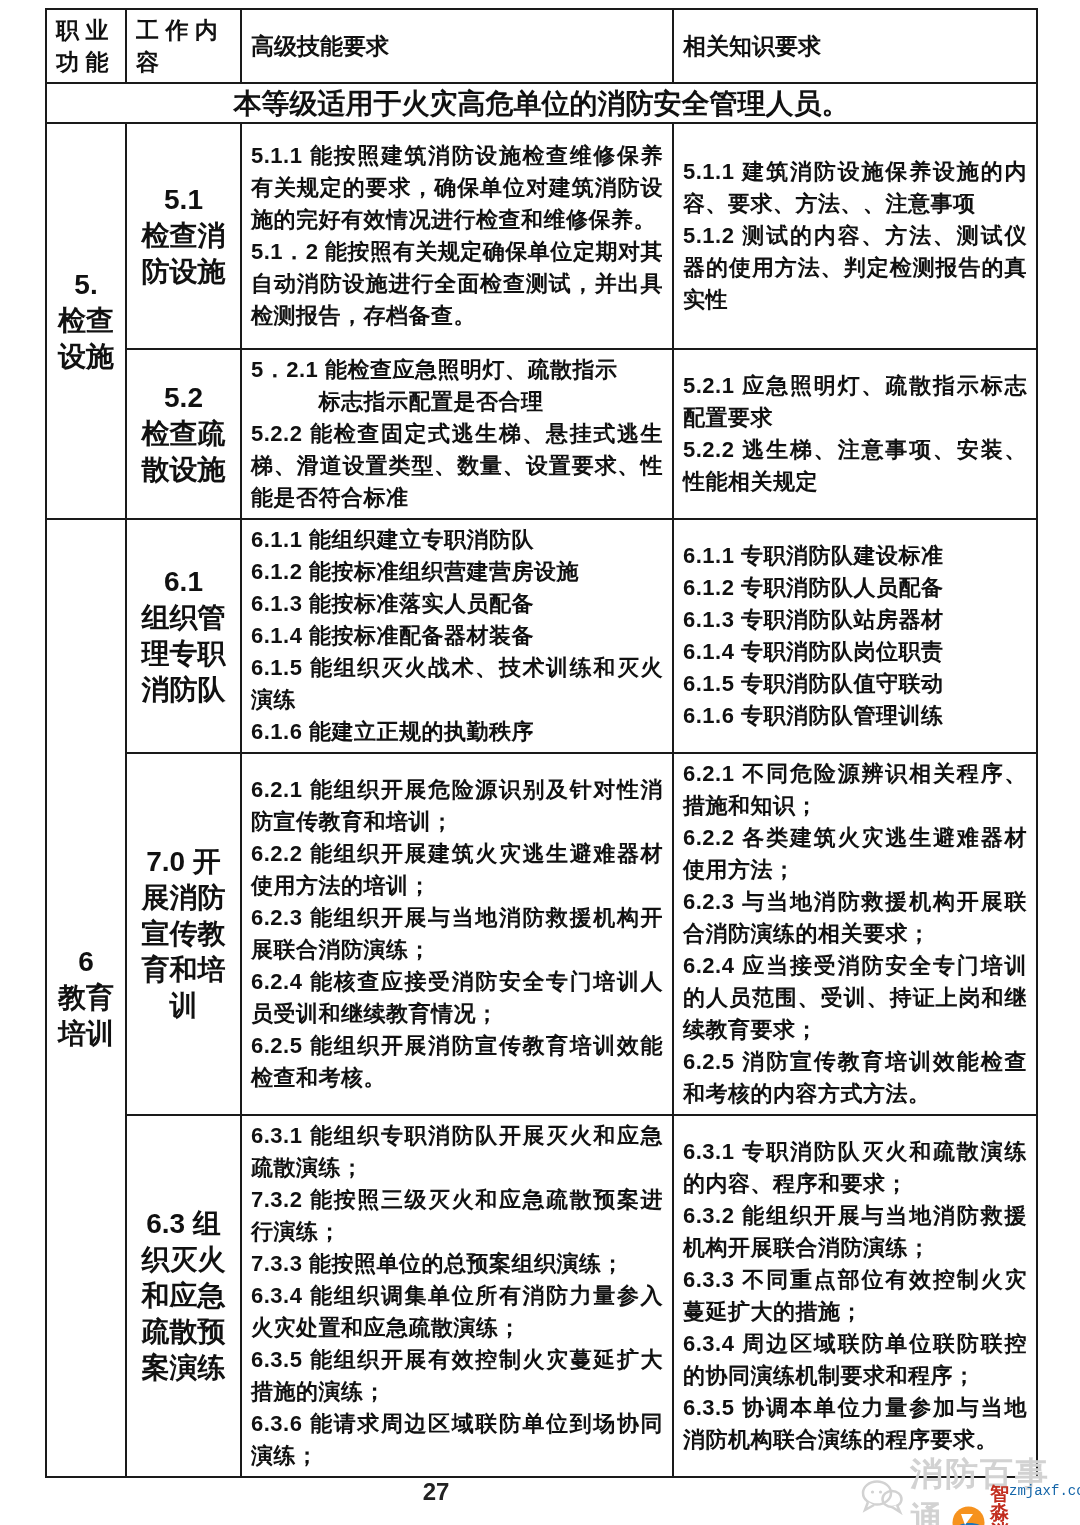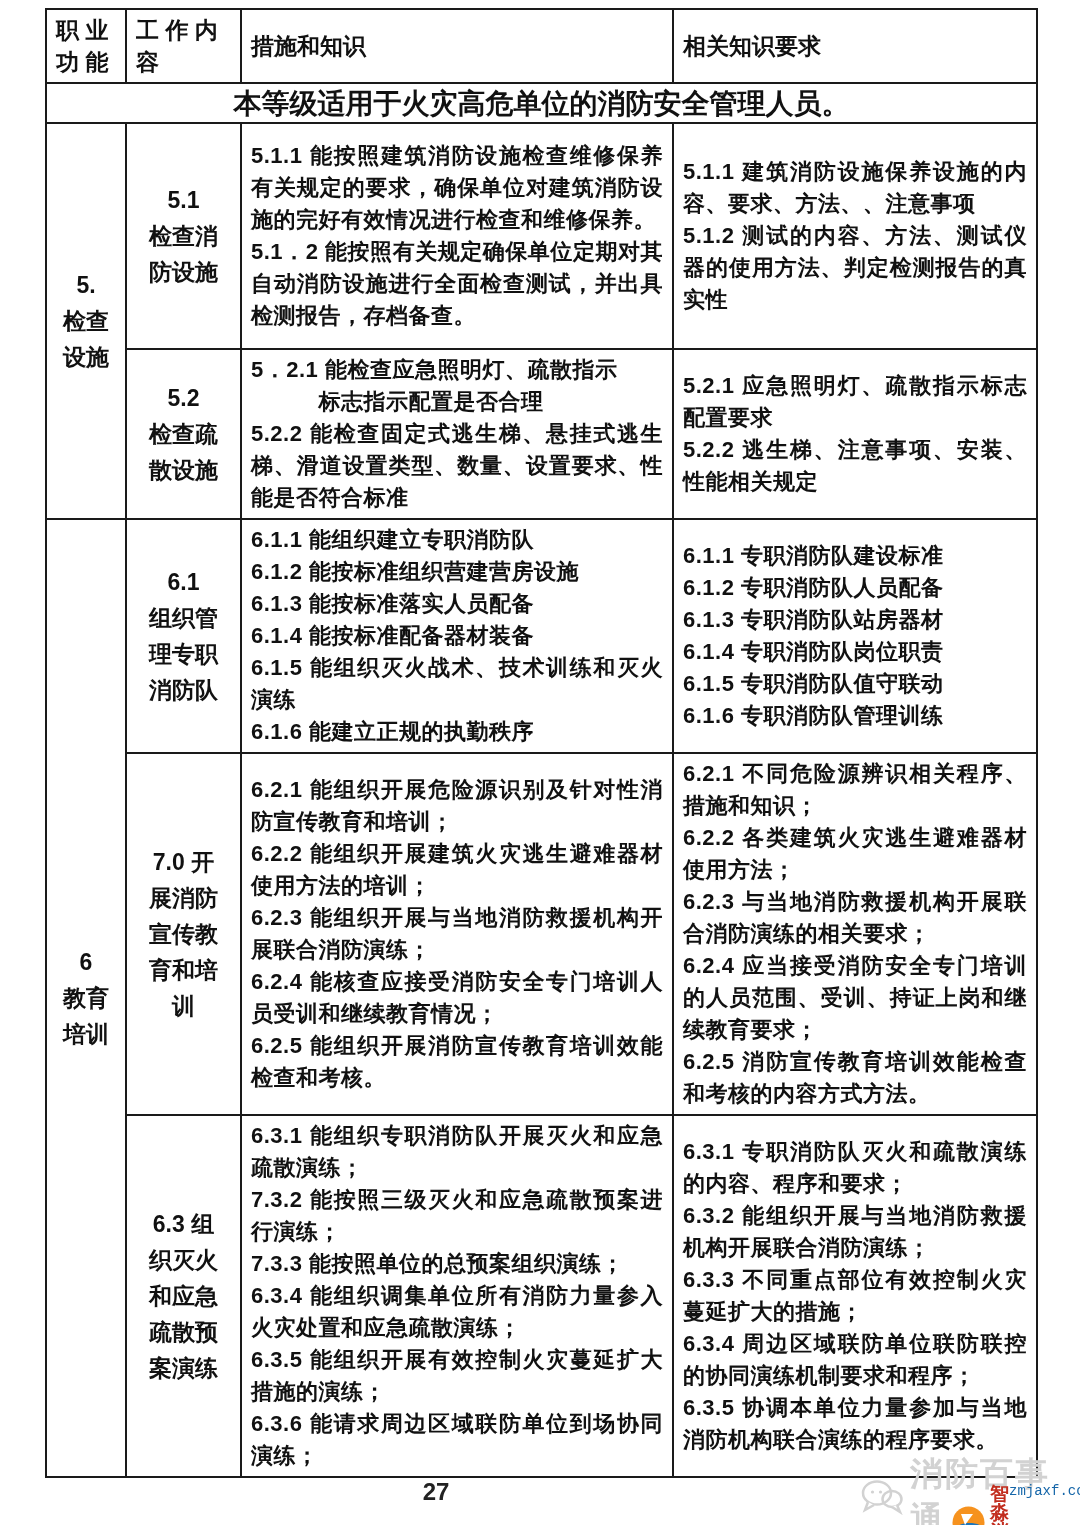--- a/index.html
+++ b/index.html
@@ -16,21 +16,21 @@
     border:2px solid #1a1a1a;
     padding:4px 9px;
     vertical-align:middle;
     font-weight:600;
   }
   col.c1{width:80px;}col.c2{width:115px;}col.c3{width:432px;}col.c4{width:364px;}
   th{font-size:23px;line-height:32px;text-align:left;font-weight:600;white-space:pre-line;vertical-align:middle;}
   .scope-cell{text-align:center;font-size:28px;line-height:27px;height:30px;padding:2px 4px;}
   .fn-cell,.task-cell{
     text-align:center;white-space:pre-line;
-    font-size:23px;line-height:36px;
+    font-size:28px;line-height:36px;
   }
   .body-cell{padding:5px 9px;}
   .para{
     margin:0;font-size:22px;line-height:32px;
     text-align:justify;white-space:pre-line;
     font-weight:600;letter-spacing:0.5px;
   }
   .r-head{height:62px;}
   .r-51{height:226px;}
   .r-52{height:156px;}
@@ -65,21 +65,21 @@
       <col class="c3">
       <col class="c4">
     </colgroup>
 
   <tbody>
       <tr class="r-head">
     <th>职 业
 功 能</th>
     <th>工 作 内
 容</th>
-    <th>措施和知识</th>
+    <th>高级技能要求</th>
     <th>相关知识要求</th>
   </tr>
 
   <tr>
     <td class="scope-cell" colspan="4">本等级适用于火灾高危单位的消防安全管理人员。</td>
   </tr>
 
   <tr class="r-51">
     <td class="fn-cell" rowspan="2">5.
 检查

